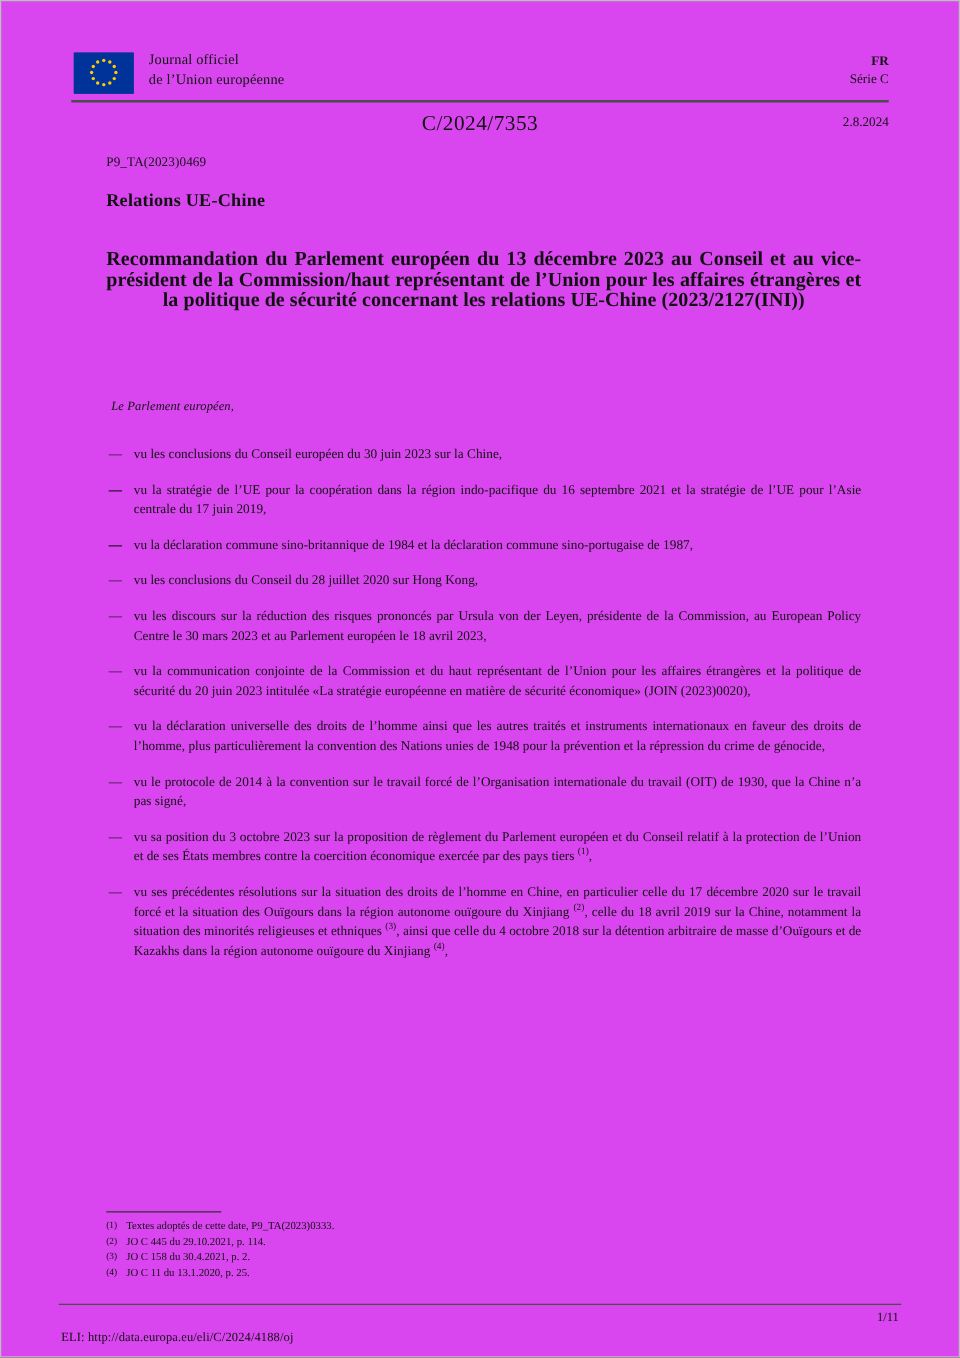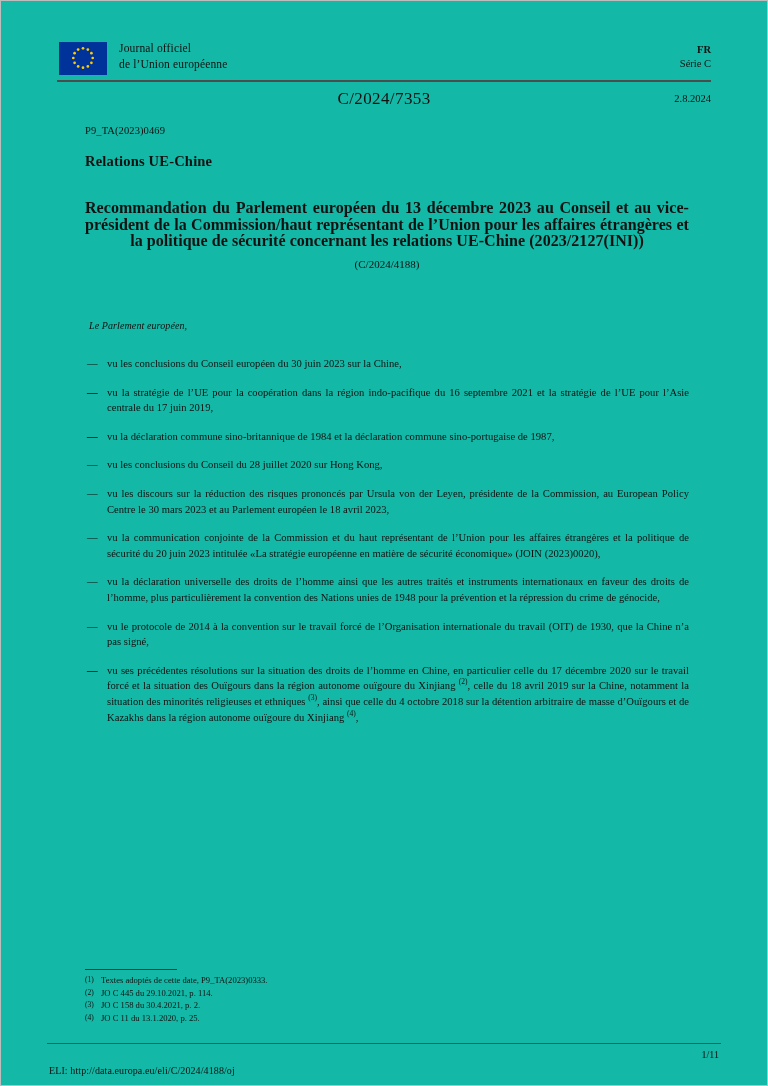--- a/index.html
+++ b/index.html
@@ -7,21 +7,21 @@
     padding: 0;
     background: #888;
   }
   body {
     font-family: "Liberation Serif", "DejaVu Serif", serif;
   }
   .page {
     position: relative;
     width: 768px;
     height: 1086px;
-    background: #14b8a6;
+    background: #d946ef;
     box-sizing: border-box;
     border: 1px solid #bdbdbd;
     overflow: hidden;
     color: #111111;
   }
   .content {
     position: absolute;
     left: 0; top: 0; right: 0; bottom: 0;
   }
 
@@ -259,36 +259,35 @@
     <div class="rule-top"></div>
 
     <div class="docnum-row">
       <div class="docnum">C/2024/7353</div>
       <div class="docdate">2.8.2024</div>
     </div>
 
     <div class="ta-ref">P9_TA(2023)0469</div>
     <div class="doc-title">Relations UE-Chine</div>
     <div class="recommendation">Recommandation du Parlement européen du 13 décembre 2023 au Conseil et au vice-président de la Commission/haut représentant de l’Union pour les affaires étrangères et la politique de sécurité concernant les relations UE-Chine (2023/2127(INI))</div>
-    <div class="subnum">(C/2024/4188)</div>
 
     <div class="intro">Le Parlement européen,</div>
 
     <div class="recitals">
         <div class="recital"><span class="dash">—</span><span>vu les conclusions du Conseil européen du 30 juin 2023 sur la Chine,</span></div>
         <div class="recital"><span class="dash">—</span></div>
         <div class="recital"><span class="dash">—</span><span>vu la stratégie de l’UE pour la coopération dans la région indo-pacifique du 16 septembre 2021 et la stratégie de l’UE pour l’Asie centrale du 17 juin 2019,</span></div>
         <div class="recital"><span class="dash">—</span></div>
         <div class="recital"><span class="dash">—</span><span>vu la déclaration commune sino-britannique de 1984 et la déclaration commune sino-portugaise de 1987,</span></div>
         <div class="recital"><span class="dash">—</span><span>vu les conclusions du Conseil du 28 juillet 2020 sur Hong Kong,</span></div>
         <div class="recital"><span class="dash">—</span><span>vu les discours sur la réduction des risques prononcés par Ursula von der Leyen, présidente de la Commission, au European Policy Centre le 30 mars 2023 et au Parlement européen le 18 avril 2023,</span></div>
         <div class="recital"><span class="dash">—</span><span>vu la communication conjointe de la Commission et du haut représentant de l’Union pour les affaires étrangères et la politique de sécurité du 20 juin 2023 intitulée «La stratégie européenne en matière de sécurité économique» (JOIN (2023)0020),</span></div>
         <div class="recital"><span class="dash">—</span><span>vu la déclaration universelle des droits de l’homme ainsi que les autres traités et instruments internationaux en faveur des droits de l’homme, plus particulièrement la convention des Nations unies de 1948 pour la prévention et la répression du crime de génocide,</span></div>
         <div class="recital"><span class="dash">—</span><span>vu le protocole de 2014 à la convention sur le travail forcé de l’Organisation internationale du travail (OIT) de 1930, que la Chine n’a pas signé,</span></div>
-        <div class="recital"><span class="dash">—</span></div>
+        <div class="recital"><span class="dash">—</span><span>vu sa position du 3 octobre 2023 sur la proposition de règlement du Parlement européen et du Conseil relatif à la protection de l’Union et de ses États membres contre la coercition économique exercée par des pays tiers <sup class="fn">(1)</sup>,</span></div>
         <div class="recital"><span class="dash">—</span><span>vu ses précédentes résolutions sur la situation des droits de l’homme en Chine, en particulier celle du 17 décembre 2020 sur le travail forcé et la situation des Ouïgours dans la région autonome ouïgoure du Xinjiang <sup class="fn">(2)</sup>, celle du 18 avril 2019 sur la Chine, notamment la situation des minorités religieuses et ethniques <sup class="fn">(3)</sup>, ainsi que celle du 4 octobre 2018 sur la détention arbitraire de masse d’Ouïgours et de Kazakhs dans la région autonome ouïgoure du Xinjiang <sup class="fn">(4)</sup>,</span></div>
       </div>
 
     <div class="footnotes">
       <div class="fn-rule"></div>
       <div id="footnote-items">
           <div class="fn-item"><span class="fn-mark">(1)</span><span>Textes adoptés de cette date, P9_TA(2023)0333.</span></div>
           <div class="fn-item"><span class="fn-mark">(2)</span><span>JO C 445 du 29.10.2021, p. 114.</span></div>
           <div class="fn-item"><span class="fn-mark">(3)</span><span>JO C 158 du 30.4.2021, p. 2.</span></div>
           <div class="fn-item"><span class="fn-mark">(4)</span><span>JO C 11 du 13.1.2020, p. 25.</span></div>

